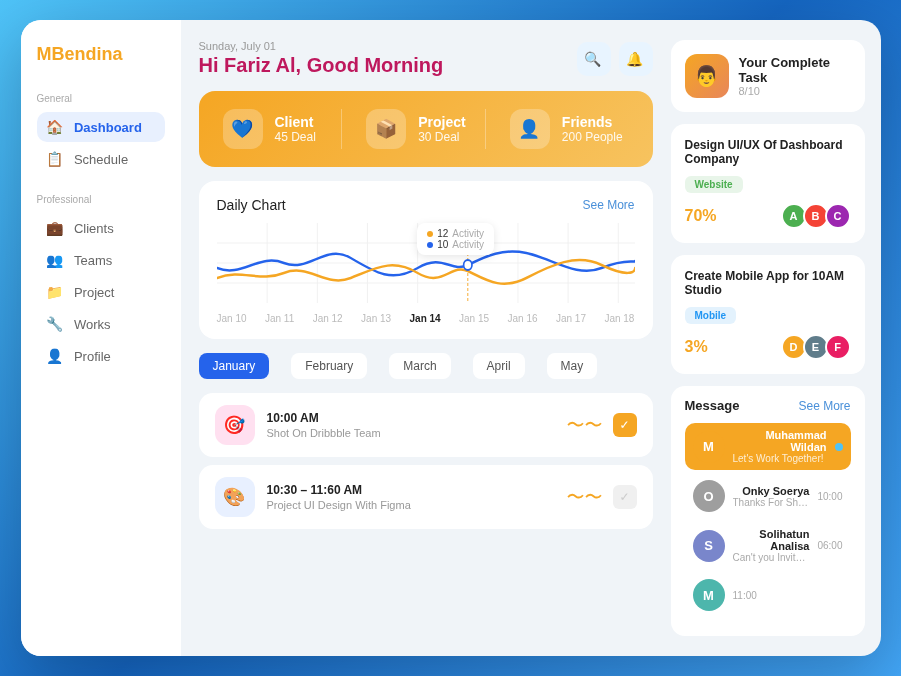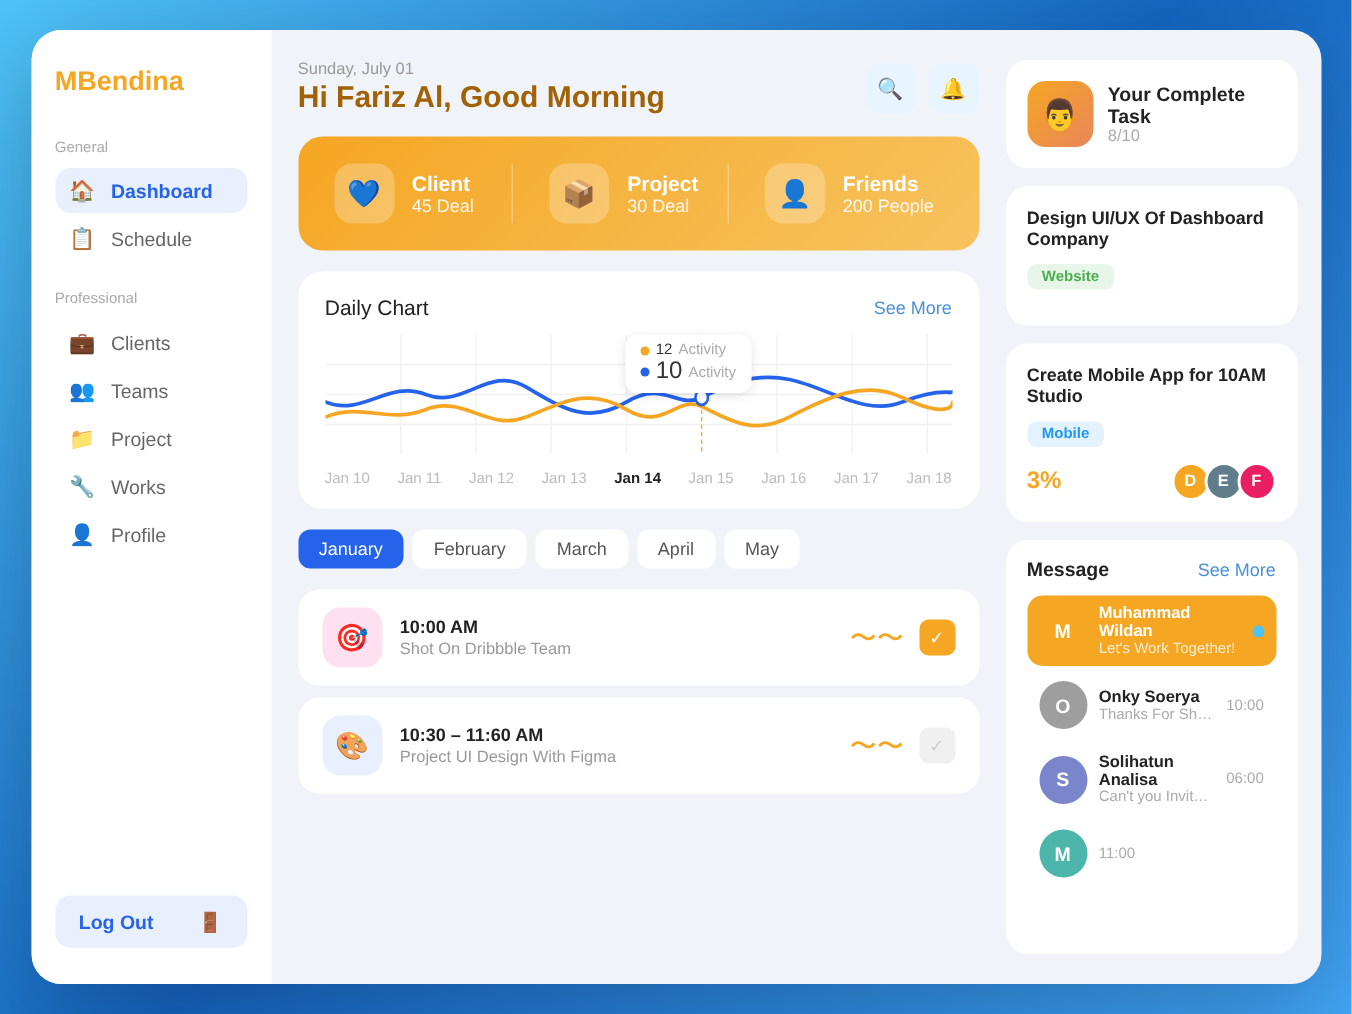--- a/index.html
+++ b/index.html
@@ -85,21 +85,21 @@
       flex-direction: column;
       gap: 14px;
     }
     
     .header {
       display: flex;
       align-items: center;
       justify-content: space-between;
     }
     .header-date { font-size: 11px; color: #999; }
-    .header-greeting { font-size: 20px; font-weight: 700; color: #a16207; margin-top: 2px; }
+    .header-greeting { font-size: 20px; font-weight: 700; color: #be185d; margin-top: 2px; }
     .header-icons { display: flex; gap: 8px; }
     .header-icon-btn {
       width: 34px;
       height: 34px;
       background: #e8f4ff;
       border-radius: 10px;
       display: flex;
       align-items: center;
       justify-content: center;
       cursor: pointer;
@@ -153,21 +153,21 @@
       box-shadow: 0 2px 8px rgba(0,0,0,0.1);
       z-index: 2;
     }
     .tooltip-row { display: flex; align-items: center; gap: 4px; }
     .tooltip-dot { width: 6px; height: 6px; border-radius: 50%; }
     svg.chart-svg { width: 100%; height: 80px; }
     .chart-labels { display: flex; justify-content: space-between; margin-top: 6px; }
     .chart-label { font-size: 10px; color: #bbb; }
     .chart-label.active { font-weight: 700; color: #222; }
     
-    .month-tabs { display: flex; gap: 6px; }
+    .month-tabs { display: flex; gap: 22px; }
     .month-tab {
       padding: 6px 14px;
       border-radius: 8px;
       font-size: 12px;
       font-weight: 500;
       cursor: pointer;
       border: none;
       background: #fff;
       color: #555;
     }
@@ -299,21 +299,21 @@
       border-radius: 50%;
       flex-shrink: 0;
       display: flex;
       align-items: center;
       justify-content: center;
       font-size: 13px;
       font-weight: 700;
       color: #fff;
     }
     .msg-info { flex: 1; min-width: 0; }
-    .msg-name { font-size: 11px; font-weight: 700; color: #222; }
+    .msg-name { font-size: 11px; font-weight: 700; color: #222; text-align: right; }
     .msg-name.active-text { color: #fff; }
     .msg-preview { font-size: 10px; color: #aaa; white-space: nowrap; overflow: hidden; text-overflow: ellipsis; }
     .msg-preview.active-text { color: rgba(255,255,255,0.8); }
     .msg-time { font-size: 10px; color: #aaa; flex-shrink: 0; }
     .online-dot {
       width: 8px; height: 8px;
       background: #4fc3f7;
       border-radius: 50%;
       flex-shrink: 0;
     }
@@ -354,26 +354,20 @@
       </div>
       <div class="sidebar-item">
         <span class="icon">🔧</span>
         <span>Works</span>
       </div>
       <div class="sidebar-item">
         <span class="icon">👤</span>
         <span>Profile</span>
       </div>
     </div>
-    <div class="sidebar-bottom">
-      <button class="logout-btn">
-        <span>Log Out</span>
-        <span style="margin-left:auto;">🚪</span>
-      </button>
-    </div>
   </div>
 
   <div class="main">
 
     <div class="header">
       <div>
         <div class="header-date">Sunday, July 01</div>
         <div class="header-greeting">Hi Fariz Al, Good Morning</div>
       </div>
       <div class="header-icons">
@@ -417,21 +411,21 @@
       </div>
       <div class="chart-area">
         <div class="chart-tooltip">
           <div class="tooltip-row">
             <div class="tooltip-dot" style="background:#f5a623;"></div>
             <span style="font-size:10px;color:#333;">12</span>
             <span style="font-size:10px;color:#aaa;">Activity</span>
           </div>
           <div class="tooltip-row">
             <div class="tooltip-dot" style="background:#2563eb;"></div>
-            <span style="font-size:16px;color:#333;">10</span>
+            <span style="font-size:10px;color:#333;">10</span>
             <span style="font-size:10px;color:#aaa;">Activity</span>
           </div>
         </div>
         <svg class="chart-svg" viewBox="0 0 500 80" preserveAspectRatio="none">
 
           <line x1="0" y1="20" x2="500" y2="20" stroke="#f0f0f0" stroke-width="1"></line>
           <line x1="0" y1="40" x2="500" y2="40" stroke="#f0f0f0" stroke-width="1"></line>
           <line x1="0" y1="60" x2="500" y2="60" stroke="#f0f0f0" stroke-width="1"></line>
 
           <line x1="60" y1="0" x2="60" y2="80" stroke="#f0f0f0" stroke-width="1"></line>
@@ -503,20 +497,28 @@
       <div class="user-avatar">👨</div>
       <div class="task-header-info">
         <div class="task-title">Your Complete Task</div>
         <div class="task-count">8/10</div>
       </div>
     </div>
 
     <div class="task-card">
       <div class="task-card-title">Design UI/UX Of Dashboard Company</div>
       <div class="task-tag tag-website">Website</div>
+      <div class="task-progress-row">
+        <span class="task-percent">70%</span>
+        <div class="task-avatars">
+          <div class="mini-avatar" style="background:#4caf50;">A</div>
+          <div class="mini-avatar" style="background:#f44336;">B</div>
+          <div class="mini-avatar" style="background:#9c27b0;">C</div>
+        </div>
+      </div>
     </div>
 
     <div class="task-card">
       <div class="task-card-title">Create Mobile App for 10AM Studio</div>
       <div class="task-tag tag-mobile">Mobile</div>
       <div class="task-progress-row">
         <span class="task-percent">3%</span>
         <div class="task-avatars">
           <div class="mini-avatar" style="background:#f5a623;">D</div>
           <div class="mini-avatar" style="background:#607d8b;">E</div>

